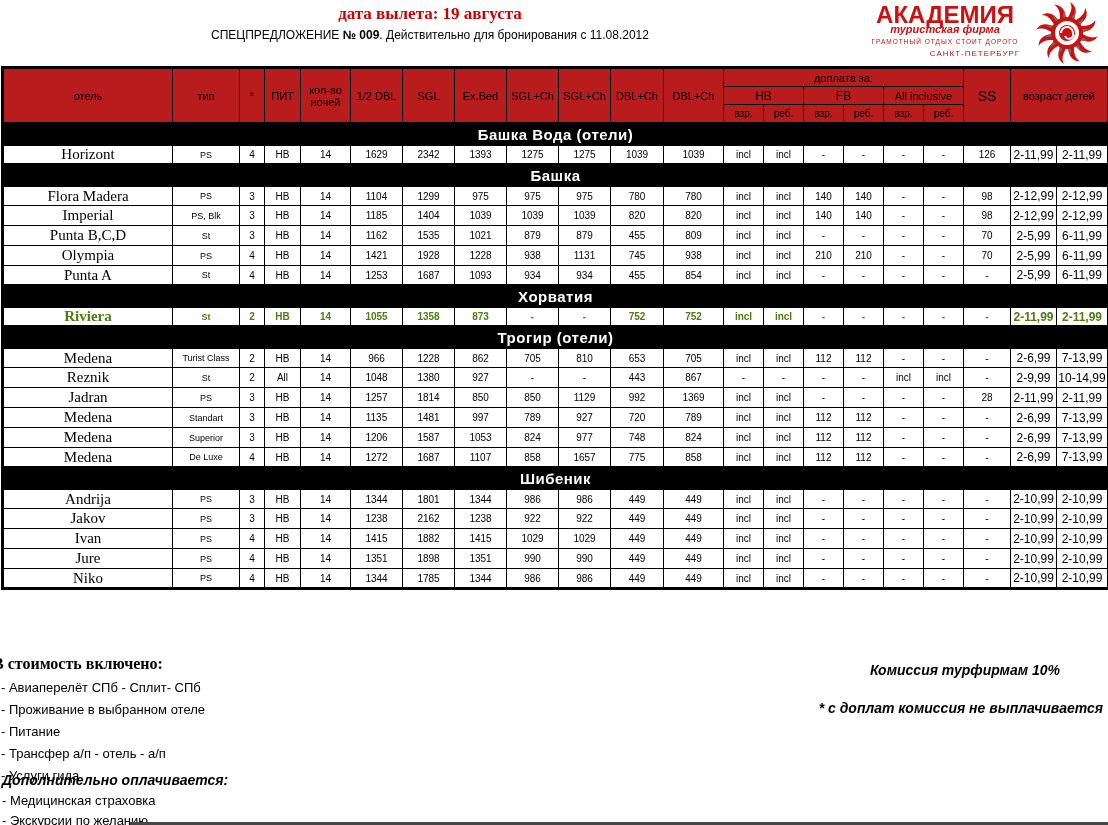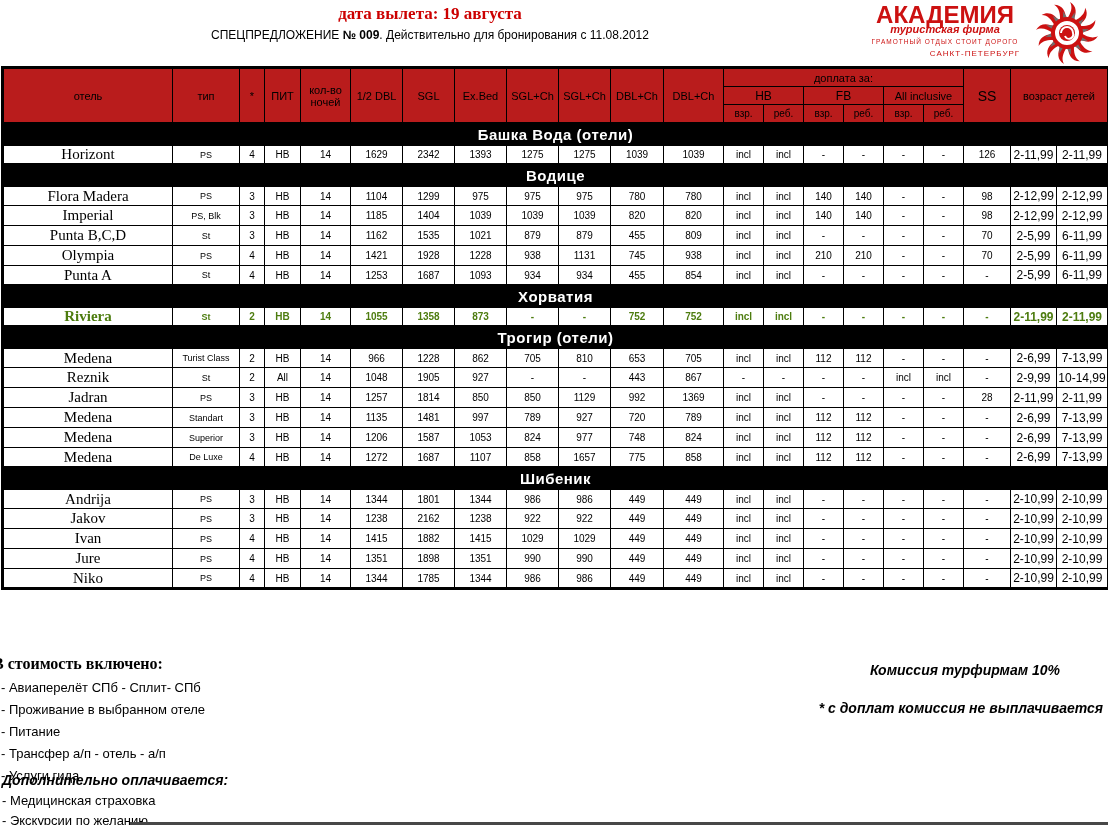--- a/index.html
+++ b/index.html
@@ -191,21 +191,21 @@
         <td>incl</td>
         <td>-</td>
         <td>-</td>
         <td>-</td>
         <td>-</td>
         <td>126</td>
         <td class="age">2-11,99</td>
         <td class="age">2-11,99</td>
       </tr>
       <tr class="section">
-        <td colspan="21">Водице</td>
+        <td colspan="21">Башка</td>
       </tr>
       <tr>
         <td class="hotel">Flora Madera</td>
         <td class="typ">PS</td>
         <td>3</td>
         <td>HB</td>
         <td>14</td>
         <td>1104</td>
         <td>1299</td>
         <td>975</td>
@@ -367,21 +367,21 @@
         <td class="age">2-6,99</td>
         <td class="age">7-13,99</td>
       </tr>
       <tr>
         <td class="hotel">Reznik</td>
         <td class="typ">St</td>
         <td>2</td>
         <td>All</td>
         <td>14</td>
         <td>1048</td>
-        <td>1905</td>
+        <td>1380</td>
         <td>927</td>
         <td>-</td>
         <td>-</td>
         <td>443</td>
         <td>867</td>
         <td>-</td>
         <td>-</td>
         <td>-</td>
         <td>-</td>
         <td>incl</td>

